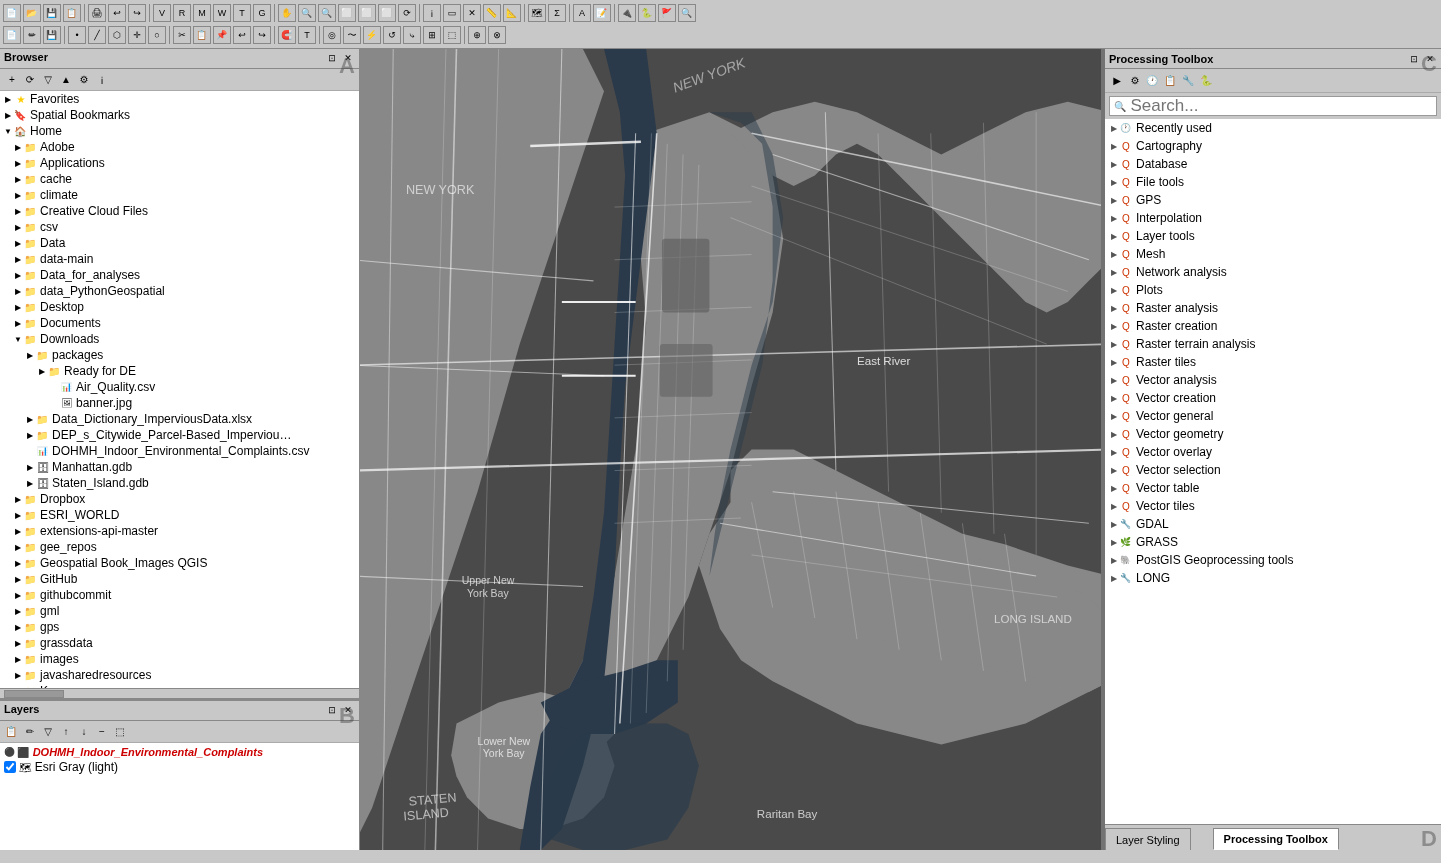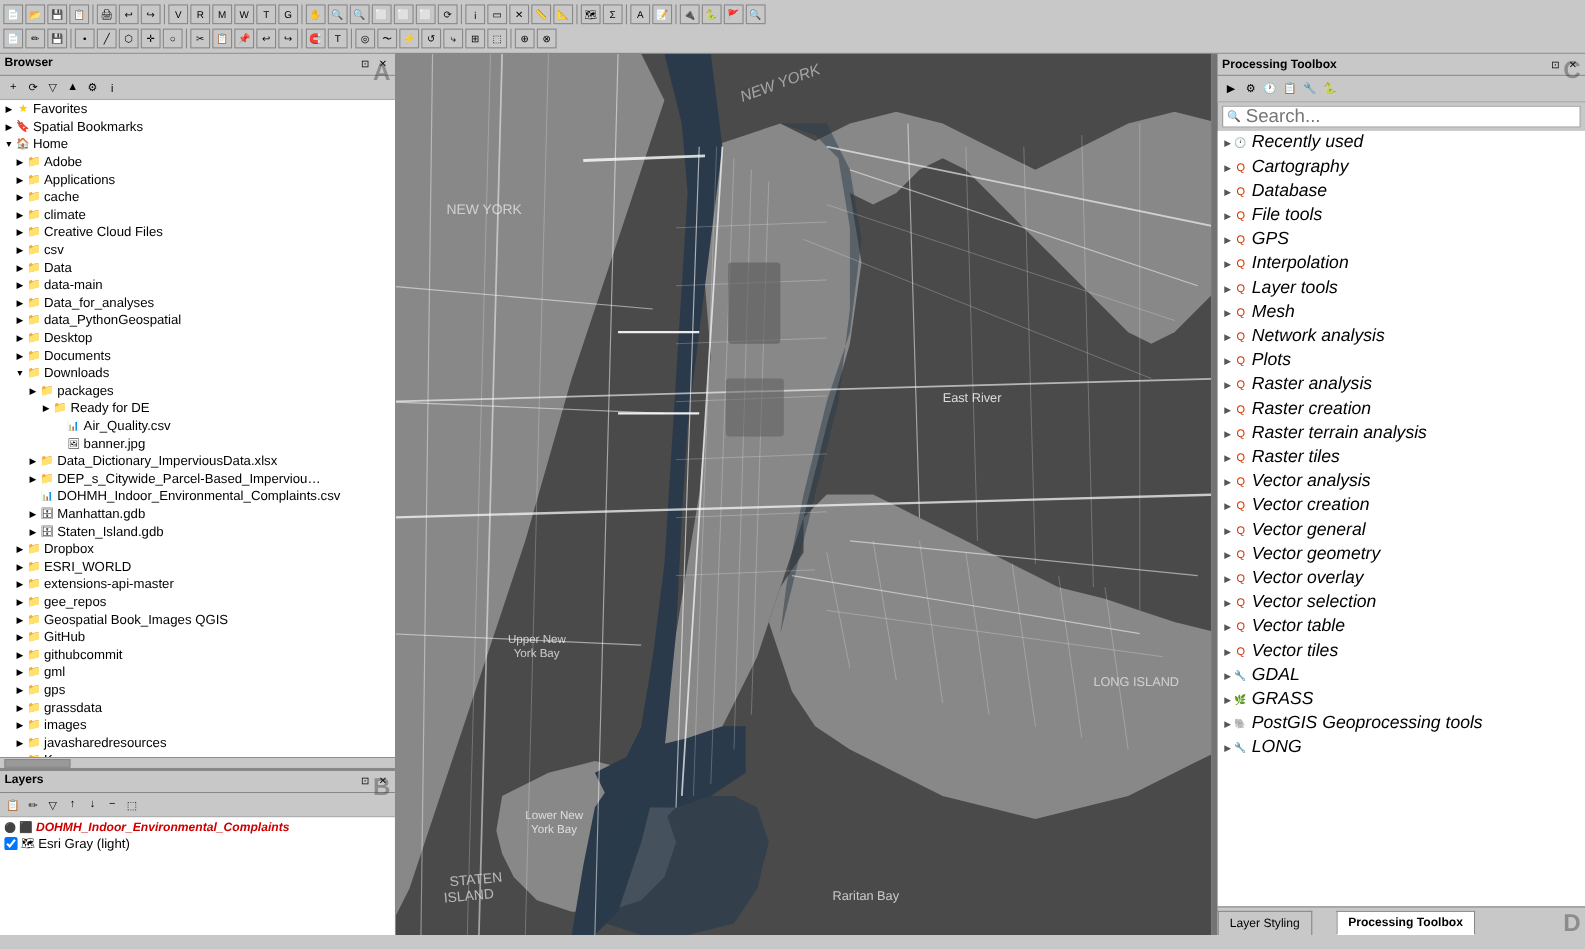--- a/index.html
+++ b/index.html
@@ -193,21 +193,21 @@
       position: relative;
       overflow: hidden;
     }
 
     
     .right-panel {
       width: 340px;
       display: flex;
       flex-direction: column;
       background: #c8c8c8;
-      border-left: 6px solid #737373;
+      border-left: 4px solid #737373;
       flex-shrink: 0;
     }
     .processing-header {
       background: #c8c8c8;
       border-bottom: 1px solid #888;
       padding: 2px 4px;
       display: flex;
       align-items: center;
       justify-content: space-between;
       height: 20px;
@@ -267,22 +267,21 @@
     .proc-icon {
       width: 14px; height: 14px;
       margin-right: 3px;
       display: inline-flex;
       align-items: center;
       justify-content: center;
       font-size: 10px;
       flex-shrink: 0;
     }
     .proc-label {
-      font-size: 16px;
-      font-style: italic;
+      font-size: 12px;
     }
 
     
     .bottom-tabs {
       display: flex;
       height: 26px;
       background: #c8c8c8;
       border-top: 1px solid #888;
       align-items: flex-end;
       gap: 20px;

